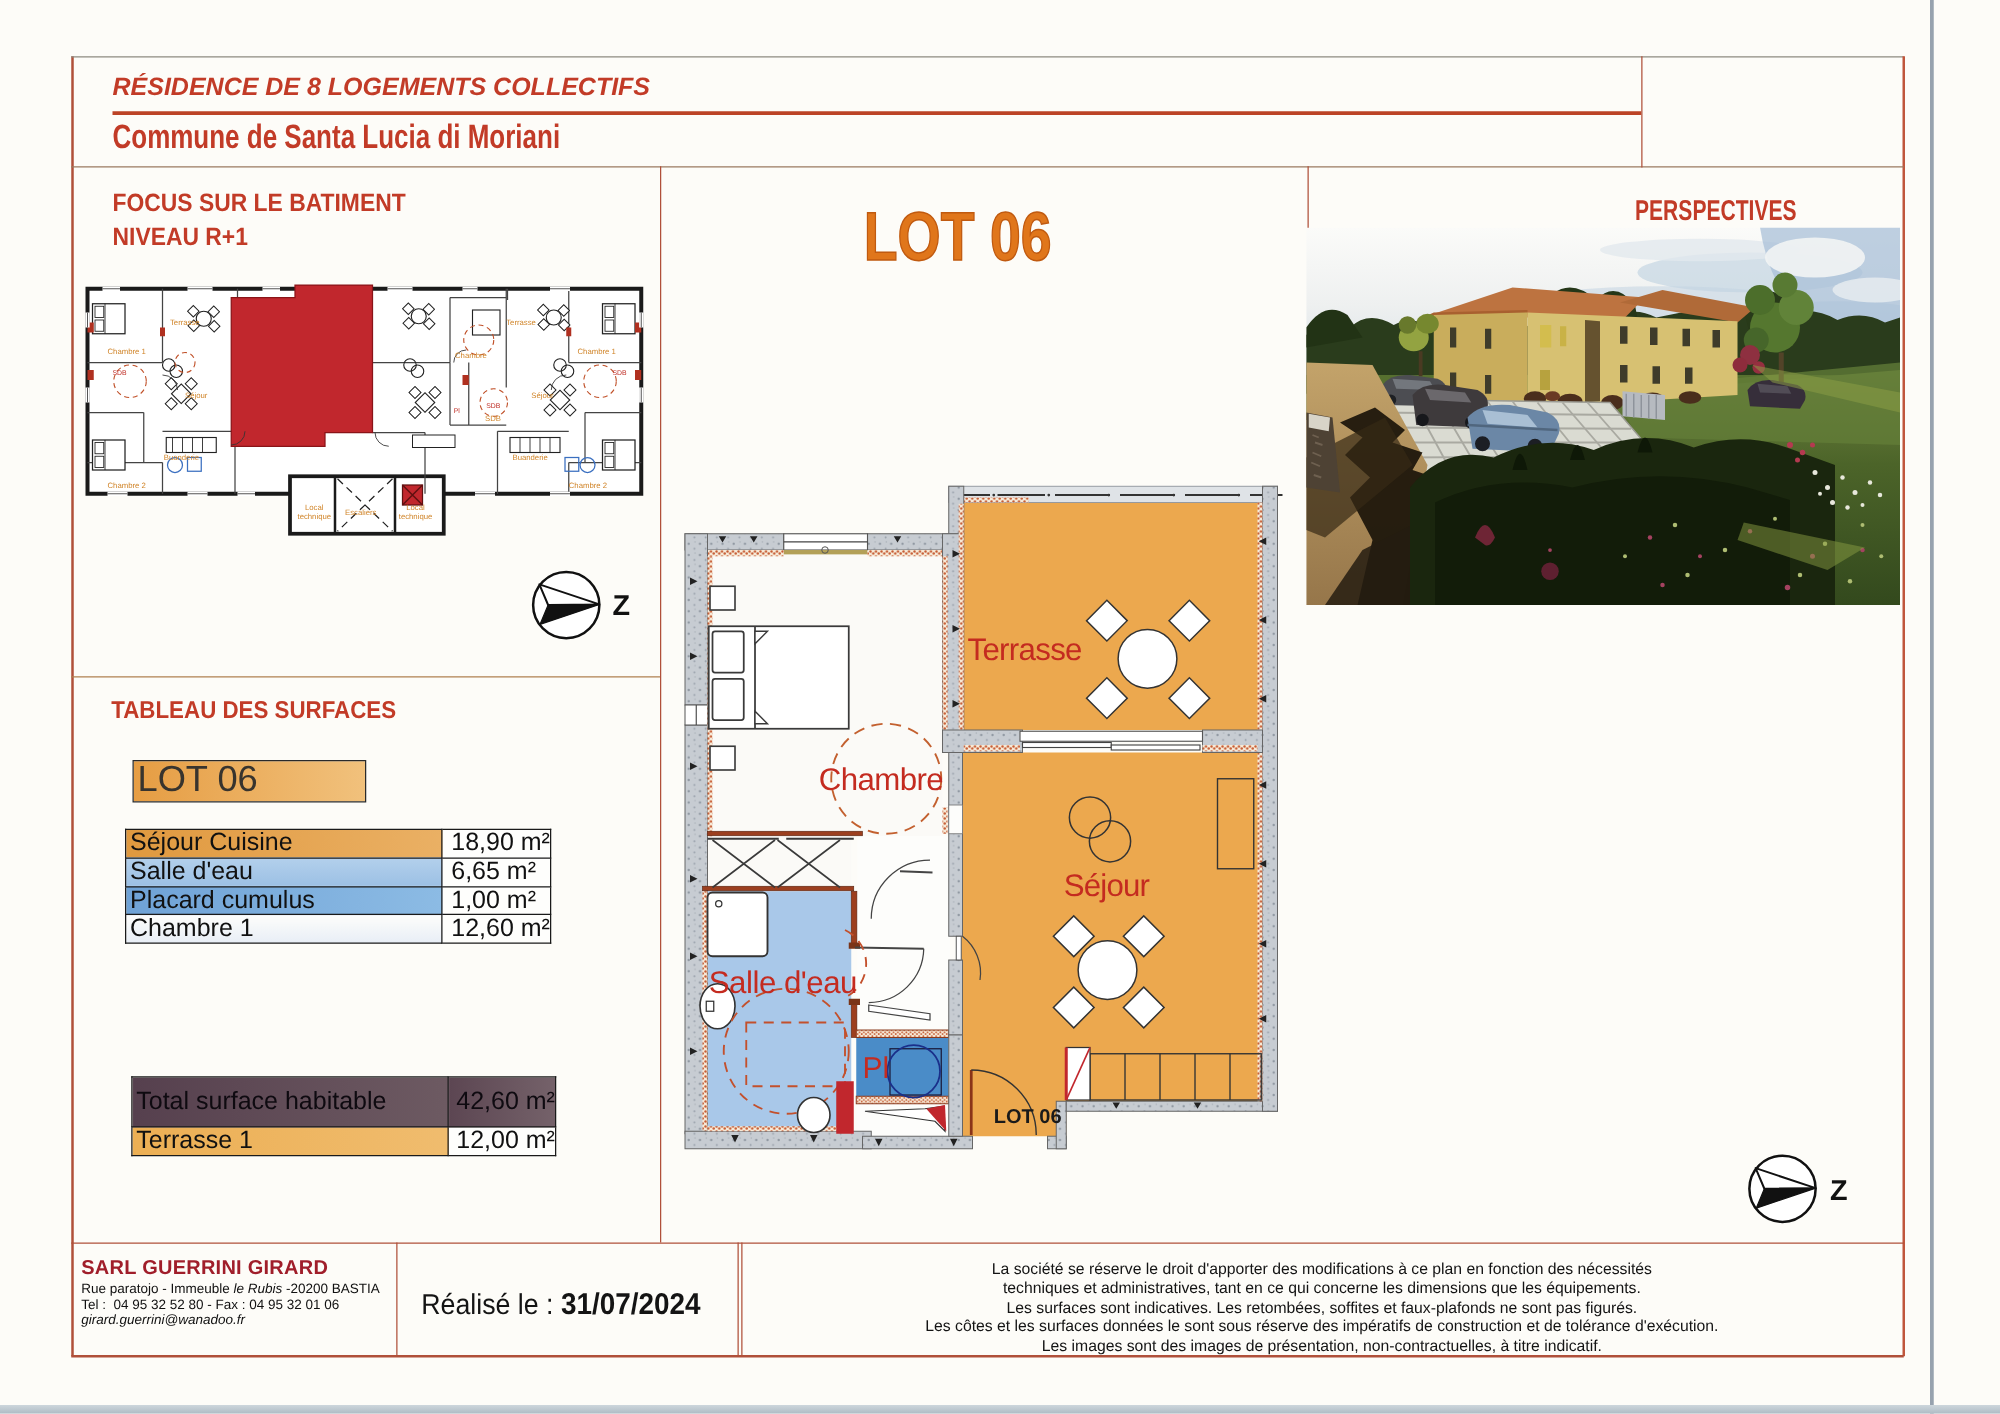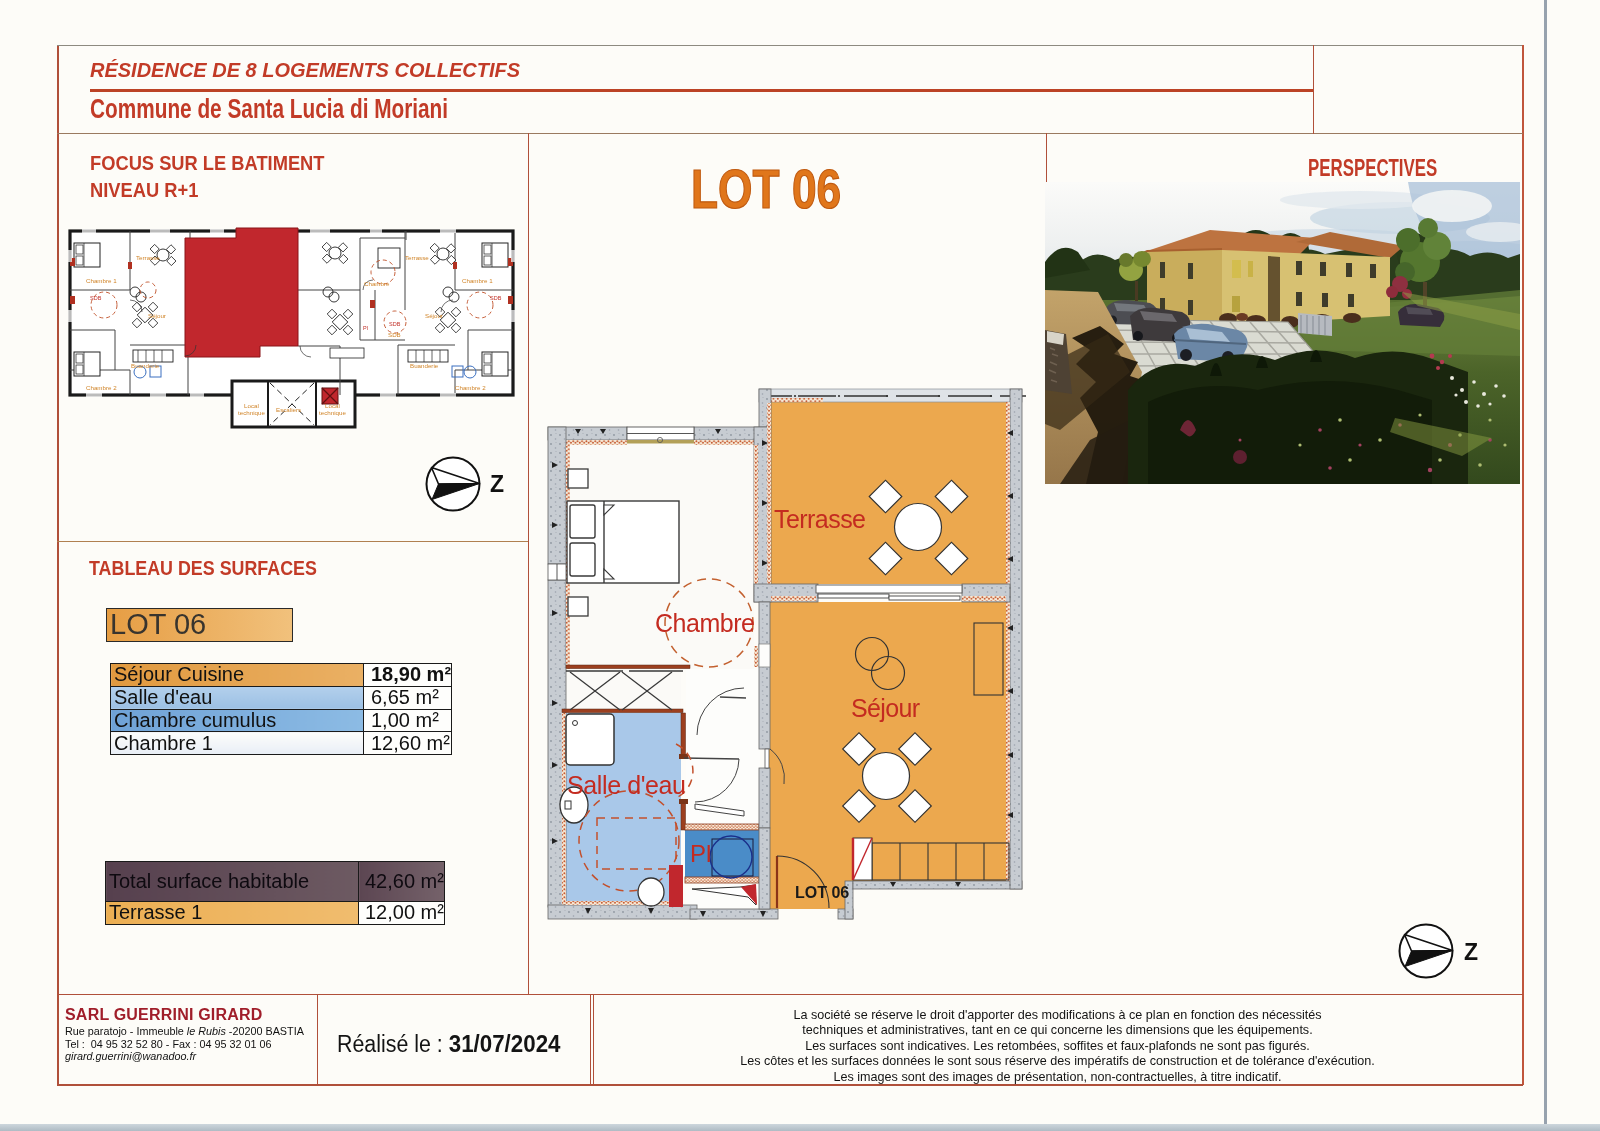--- a/index.html
+++ b/index.html
@@ -41,33 +41,33 @@
 <div class="abs red" style="left:90px;top:150px;font-size:20px;line-height:27px;transform:scaleX(0.915);transform-origin:left top;">FOCUS SUR LE BATIMENT<br>NIVEAU R+1</div>
 
 <div class="abs" style="left:691px;top:157px;font-size:55px;font-weight:bold;color:#e0761b;-webkit-text-stroke:1.2px #c05a10;transform:scaleX(0.806);transform-origin:left top;">LOT 06</div>
 
 <div class="abs red" style="left:1308px;top:155px;font-size:23px;transform:scaleX(0.733);transform-origin:left top;">PERSPECTIVES</div>
 
 <div class="abs red" style="left:89px;top:557px;font-size:19.5px;transform:scaleX(0.916);transform-origin:left top;">TABLEAU DES SURFACES</div>
 
 <div class="abs" style="left:106px;top:608px;width:182px;height:32px;background:linear-gradient(90deg,#e69d43,#f1c17c);border:1.5px solid #2a2a2a;font-size:29px;color:#38342e;padding-left:3px;line-height:31px;">LOT 06</div>
 
-<div class="abs" style="left:110px;top:663px;border-radius:23px;">
+<div class="abs" style="left:100px;top:663px;border-radius:23px;">
 <table style="border-collapse:collapse;font-family:'Liberation Sans',sans-serif;font-size:20px;line-height:19px;color:#111;white-space:nowrap;">
 <tbody>
         <tr style="height:22.8px;">
  <td style="border:1.6px solid #1a1a1a;width:249px;padding:0 0 0 3px;background:linear-gradient(90deg,#e0993f,#eab064);">Séjour Cuisine</td>
- <td style="border:1.6px solid #1a1a1a;width:77px;padding:0 0 0 7px;background:#fefefc;font-weight:bold;">18,90 m²</td>
+ <td style="border:1.6px solid #1a1a1a;width:77px;padding:0 0 0 7px;background:#fefefc;">18,90 m²</td>
         </tr>
 <tr style="height:22.8px;">
  <td style="border:1.6px solid #1a1a1a;padding:0 0 0 3px;background:linear-gradient(180deg,#b3d0ec,#9cc0e4);">Salle d'eau</td>
  <td style="border:1.6px solid #1a1a1a;padding:0 0 0 7px;background:#fefefc;">6,65 m²</td>
         </tr>
 <tr style="height:22.8px;">
- <td style="border:1.6px solid #1a1a1a;padding:0 0 0 3px;background:linear-gradient(90deg,#6fa2d6,#8cbbe4);">Chambre cumulus</td>
+ <td style="border:1.6px solid #1a1a1a;padding:0 0 0 3px;background:linear-gradient(90deg,#6fa2d6,#8cbbe4);">Placard cumulus</td>
  <td style="border:1.6px solid #1a1a1a;padding:0 0 0 7px;background:#fefefc;">1,00 m²</td>
         </tr>
 <tr style="height:22.8px;">
  <td style="border:1.6px solid #1a1a1a;padding:0 0 0 3px;background:linear-gradient(180deg,#fdfdfb,#e8eef6);">Chambre 1</td>
  <td style="border:1.6px solid #1a1a1a;padding:0 0 0 7px;background:#fefefc;">12,60 m²</td>
         </tr>
 </tbody>
     </table>
 </div>
 

